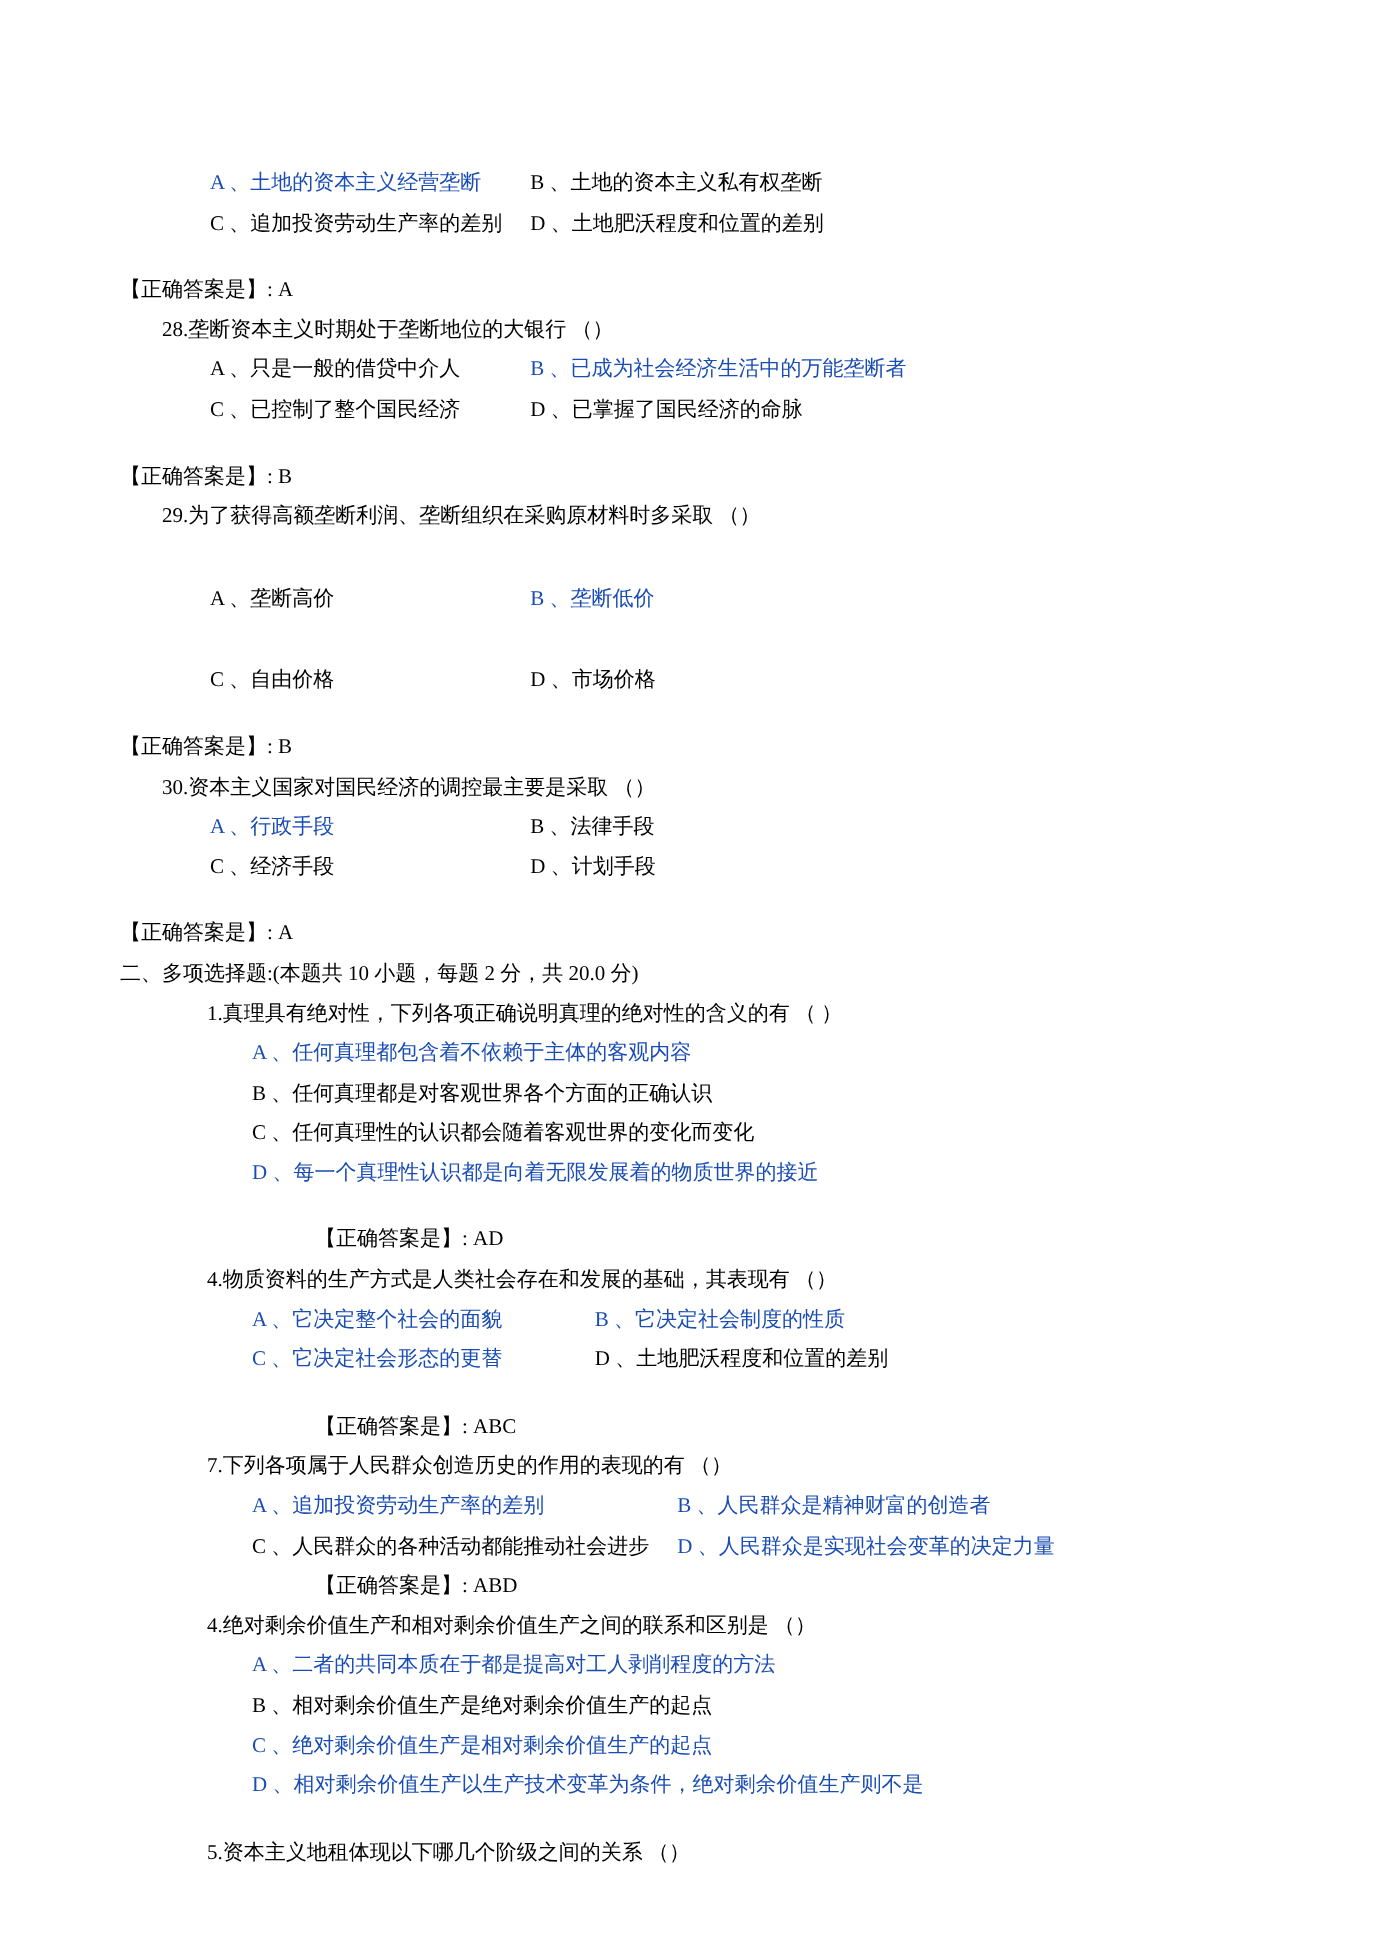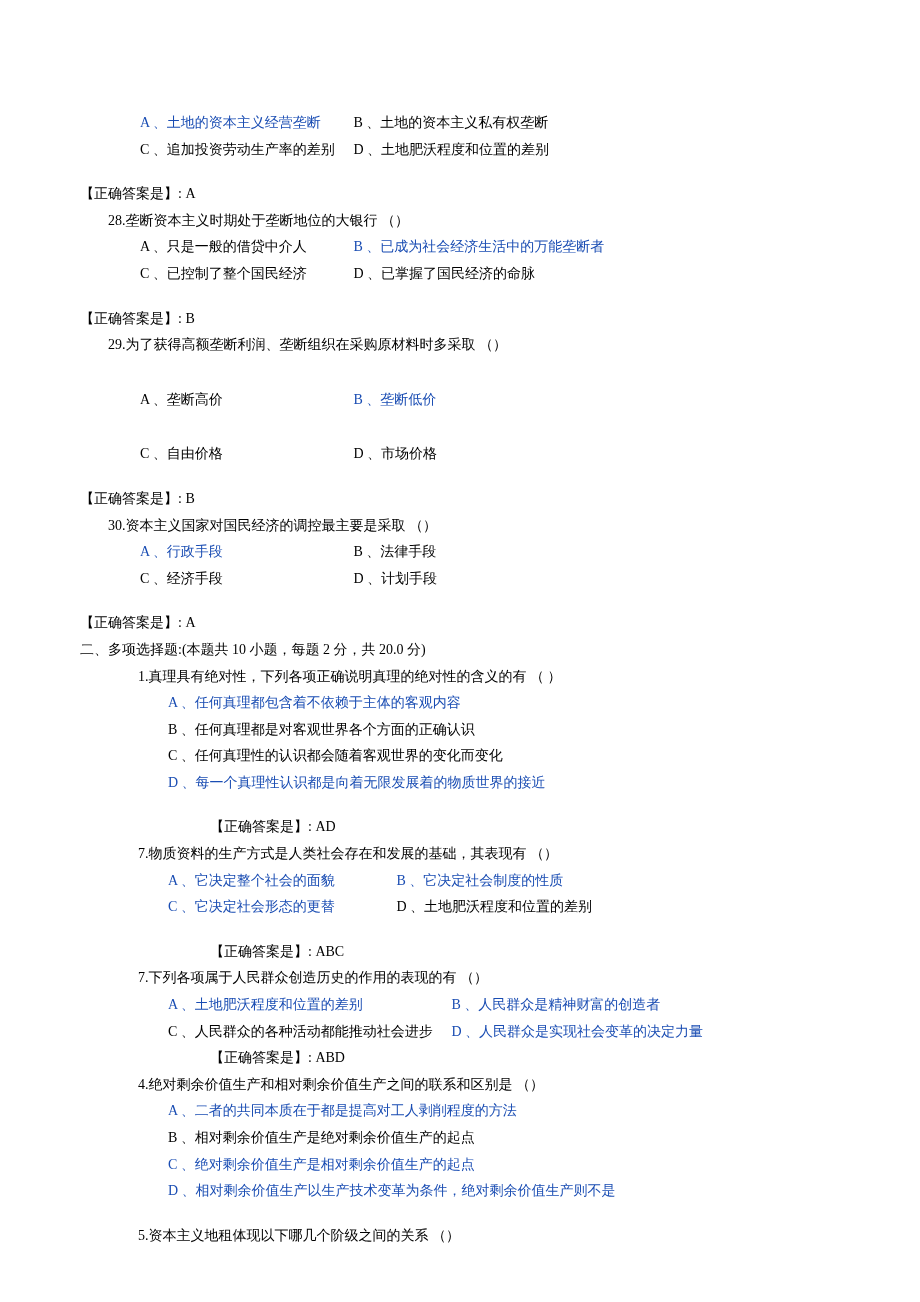--- a/index.html
+++ b/index.html
@@ -114,35 +114,35 @@
   <div class="section-title">二、多项选择题:(本题共 10 小题，每题 2 分，共 20.0 分)</div>
 
   <div class="multi-question">1.真理具有绝对性，下列各项正确说明真理的绝对性的含义的有 （ ）</div>
   <div class="multi-full-opt correct">A 、任何真理都包含着不依赖于主体的客观内容</div>
   <div class="multi-full-opt">B 、任何真理都是对客观世界各个方面的正确认识</div>
   <div class="multi-full-opt">C 、任何真理性的认识都会随着客观世界的变化而变化</div>
   <div class="multi-full-opt correct">D 、每一个真理性认识都是向着无限发展着的物质世界的接近</div>
   <div style="height:18px"></div>
   <div class="multi-answer">【正确答案是】: AD</div>
 
-  <div class="multi-question">7.物质资料的生产方式是人类社会存在和发展的基础，其表现有 （）</div>
+  <div class="multi-question">4.物质资料的生产方式是人类社会存在和发展的基础，其表现有 （）</div>
   <div class="multi-opt-row m2-row">
     <span class="opt correct">A 、它决定整个社会的面貌</span>
     <span class="opt correct">B 、它决定社会制度的性质</span>
   </div>
   <div class="multi-opt-row m2-row">
     <span class="opt correct">C 、它决定社会形态的更替</span>
     <span class="opt">D 、土地肥沃程度和位置的差别</span>
   </div>
   <div style="height:18px"></div>
   <div class="multi-answer">【正确答案是】: ABC</div>
 
   <div class="multi-question">7.下列各项属于人民群众创造历史的作用的表现的有 （）</div>
   <div class="multi-opt-row m3-row">
-    <span class="opt correct">A 、土地肥沃程度和位置的差别</span>
+    <span class="opt correct">A 、追加投资劳动生产率的差别</span>
     <span class="opt correct">B 、人民群众是精神财富的创造者</span>
   </div>
   <div class="multi-opt-row m3-row">
     <span class="opt">C 、人民群众的各种活动都能推动社会进步</span>
     <span class="opt correct">D 、人民群众是实现社会变革的决定力量</span>
   </div>
   <div class="multi-answer-tight">【正确答案是】: ABD</div>
 
   <div class="multi-question">4.绝对剩余价值生产和相对剩余价值生产之间的联系和区别是 （）</div>
   <div class="multi-full-opt correct">A 、二者的共同本质在于都是提高对工人剥削程度的方法</div>

